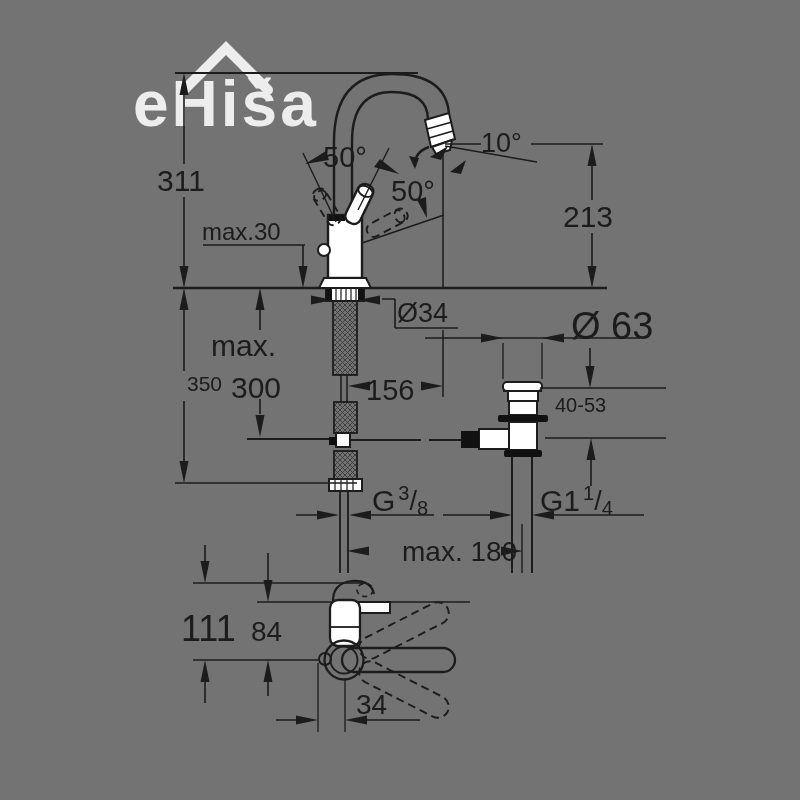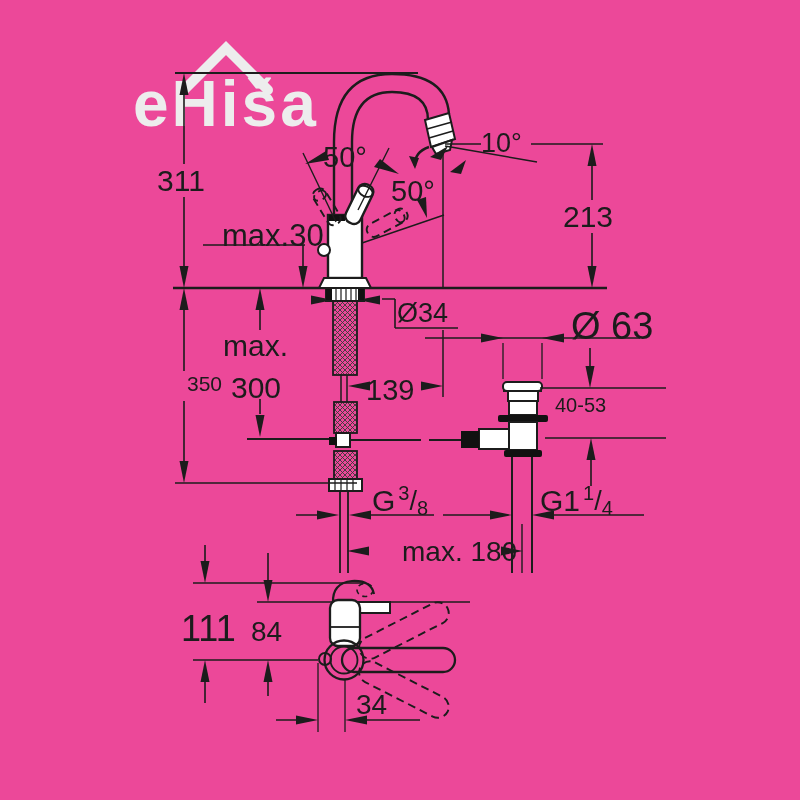--- a/index.html
+++ b/index.html
@@ -1,30 +1,30 @@
 <!DOCTYPE html>
 <html><head>
 <meta charset="utf-8">
 <style>
   html,body{margin:0;padding:0;background:#fff;}
-  #stage{position:relative;width:800px;height:800px;background:#ec4899;overflow:hidden;
+  #stage{position:relative;width:800px;height:800px;background:#737373;overflow:hidden;
          font-family:"Liberation Sans",sans-serif;}
   #watermark{position:absolute;left:133px;top:72px;font-size:64px;font-weight:700;
              color:#ededed;letter-spacing:3px;z-index:0;line-height:1;}
   #wm-roof{position:absolute;left:178px;top:40px;z-index:0;}
   #art{position:absolute;left:0;top:0;z-index:1;}
   .lbl{position:absolute;color:#1c1c1c;white-space:nowrap;line-height:1;z-index:2;}
   #l311{left:157px;top:166px;font-size:30px;}
-  #lmax30{left:202px;top:220px;font-size:31px;margin-left:20px;}
+  #lmax30{left:202px;top:220px;font-size:24px;}
   #l50a{left:323px;top:143px;font-size:29px;}
   #l50b{left:391px;top:177px;font-size:29px;}
   #l10{left:481px;top:130px;font-size:27px;}
   #l213{left:563px;top:202px;font-size:30px;}
   #l350{left:143px;top:373px;font-size:21px;margin-left:44px;}
-  #lmaxa{left:223px;top:331px;font-size:30px;}
+  #lmaxa{left:211px;top:331px;font-size:30px;}
   #lmaxb{left:231px;top:373px;font-size:30px;}
   #ld34{left:397px;top:300px;font-size:27px;}
   #l139{left:366px;top:376px;font-size:29px;}
   #ld63{left:571px;top:307px;font-size:38px;}
   #l4053{left:555px;top:395px;font-size:20px;}
   #lg38{left:372px;top:486px;}
   #lg114{left:540px;top:486px;}
   #l180{left:370px;top:538px;font-size:28px;margin-left:32px;}
   #l111{left:181px;top:611px;font-size:36px;}
   #l84{left:251px;top:618px;font-size:28px;}
@@ -273,21 +273,21 @@
   <div class="lbl" id="l311">311</div>
   <div class="lbl" id="lmax30">max.30</div>
   <div class="lbl" id="l50a">50°</div>
   <div class="lbl" id="l50b">50°</div>
   <div class="lbl" id="l10">10°</div>
   <div class="lbl" id="l213">213</div>
   <div class="lbl" id="l350">350</div>
   <div class="lbl" id="lmaxa">max.</div>
   <div class="lbl" id="lmaxb">300</div>
   <div class="lbl" id="ld34">Ø34</div>
-  <div class="lbl" id="l139">139</div>
+  <div class="lbl" id="l139">156</div>
   <div class="lbl" id="ld63">Ø 63</div>
   <div class="lbl" id="l4053">40-53</div>
 
   <div class="lbl frac" id="lg38">
     <span class="fprefix">G</span>
     <span class="fnum">3</span>
     <span class="fslash">/</span>
     <span class="fden">8</span>
   </div>
 

